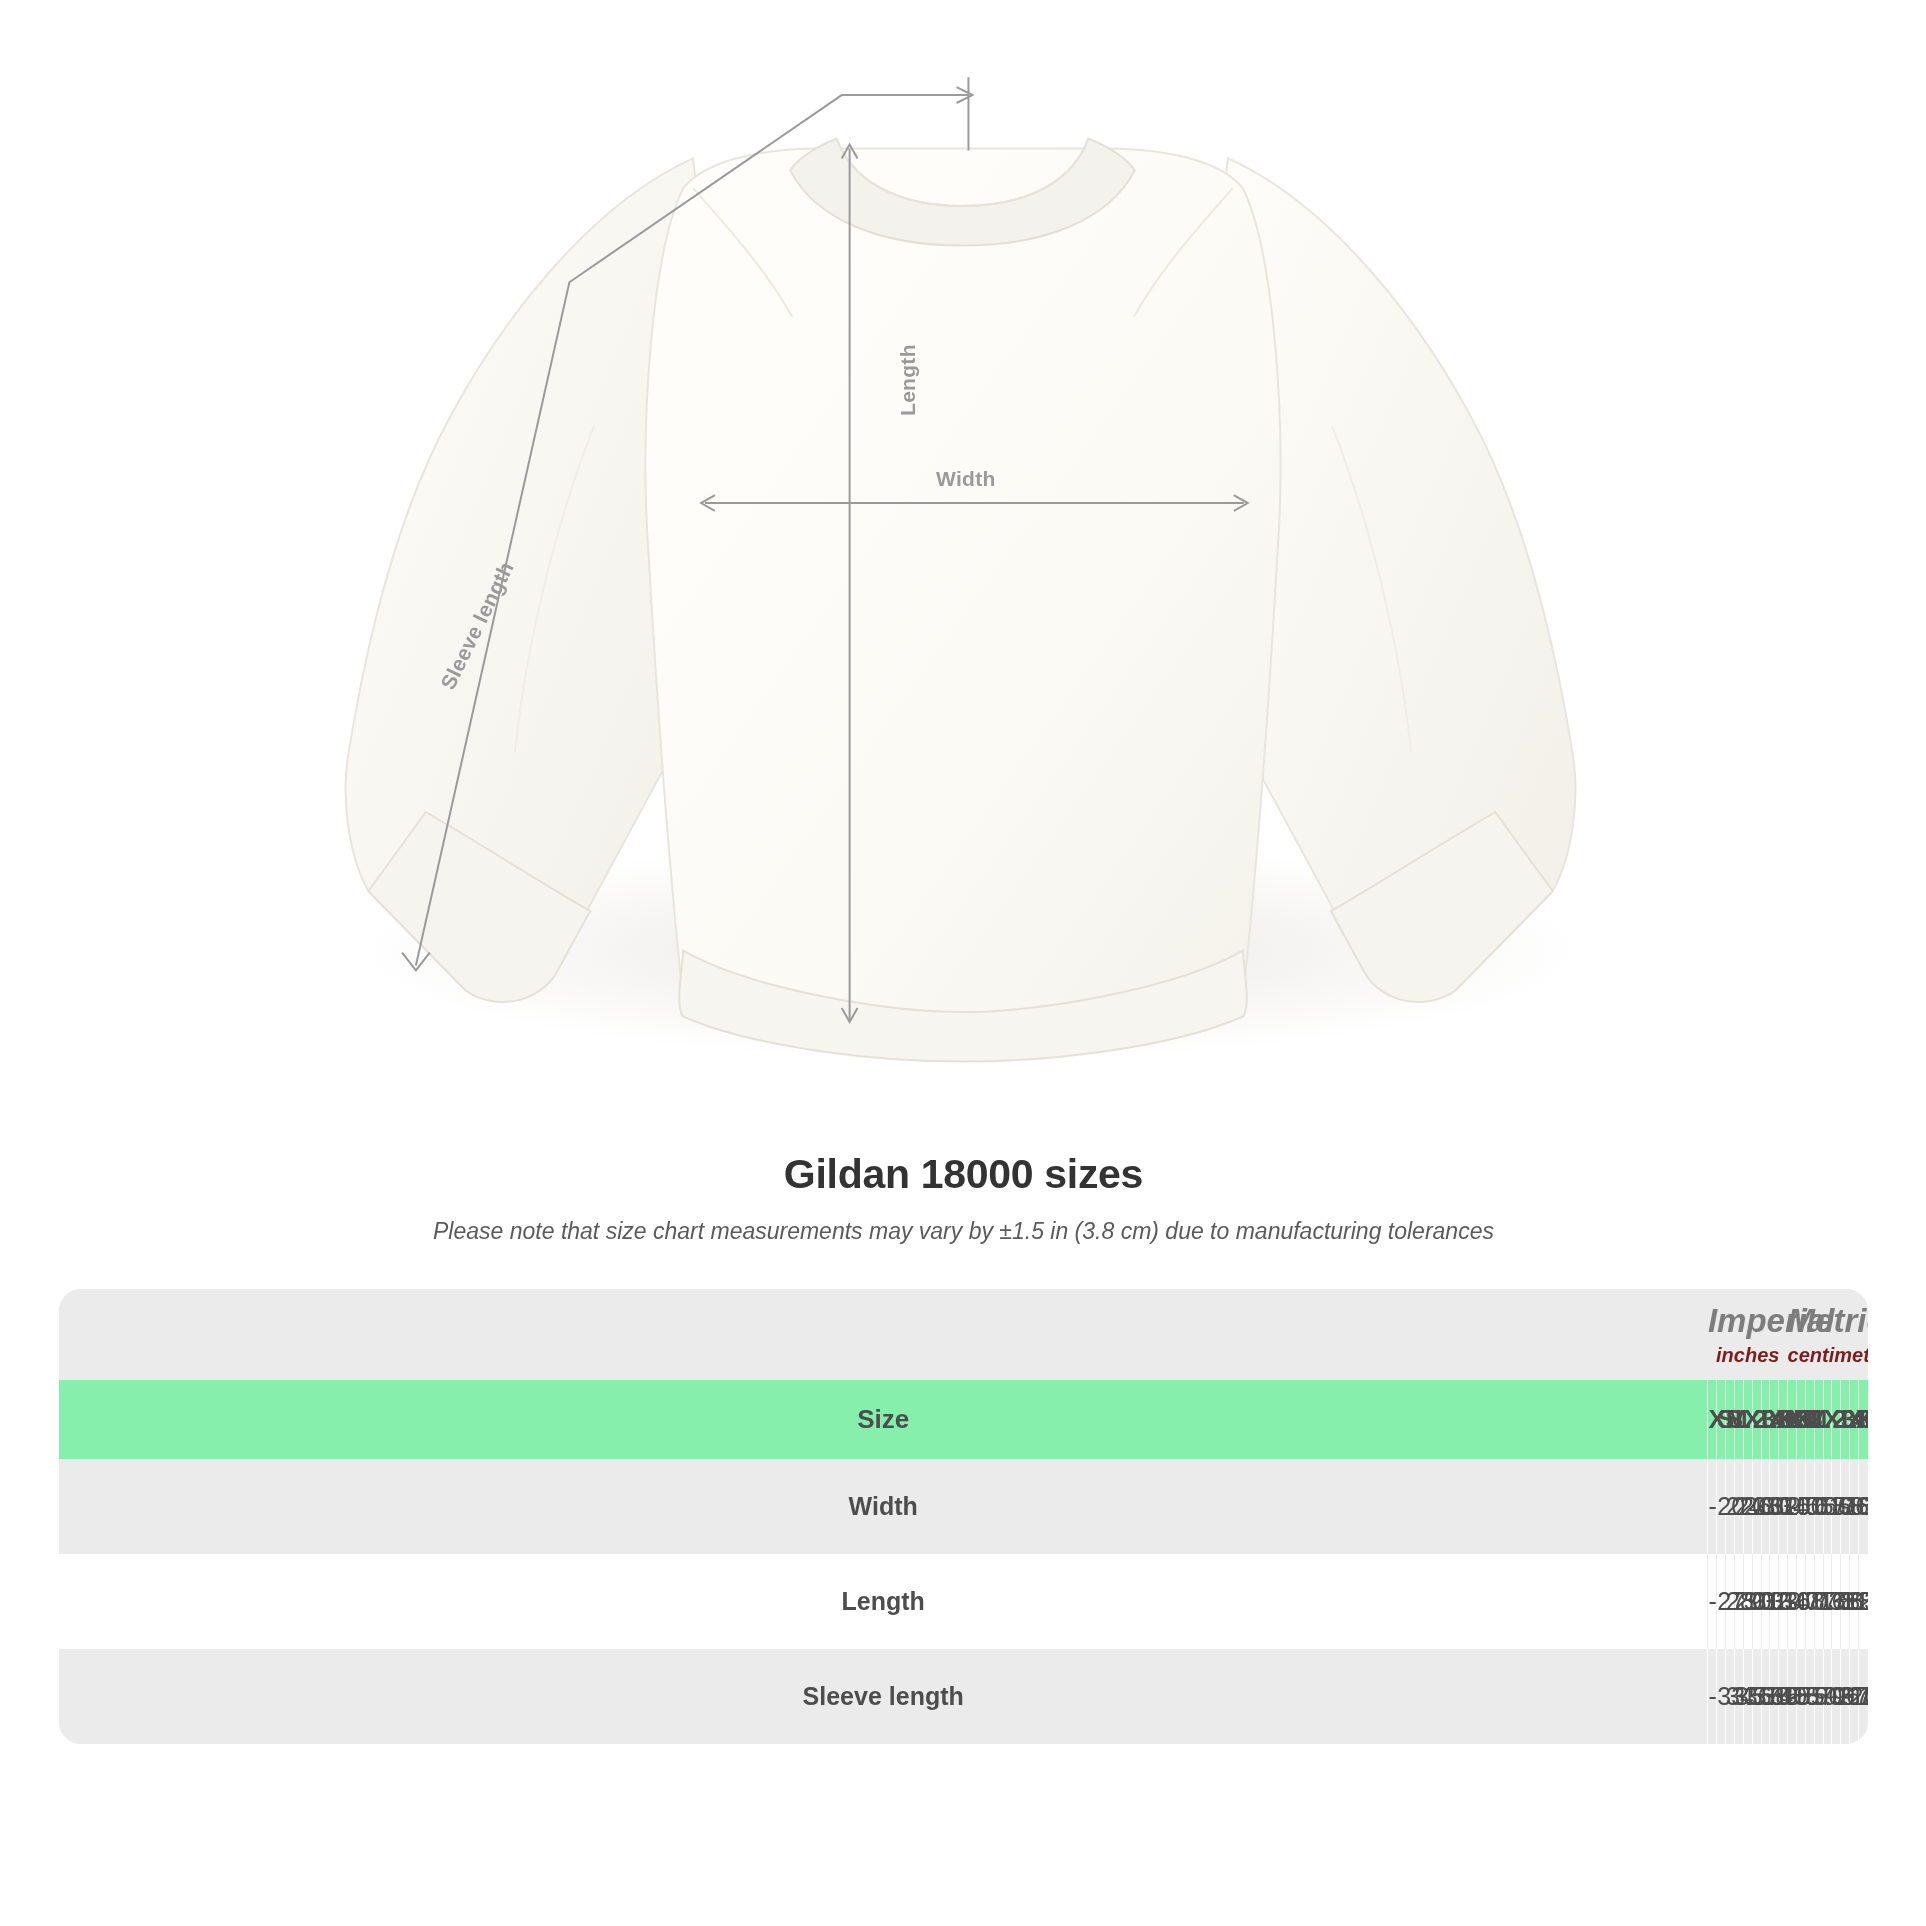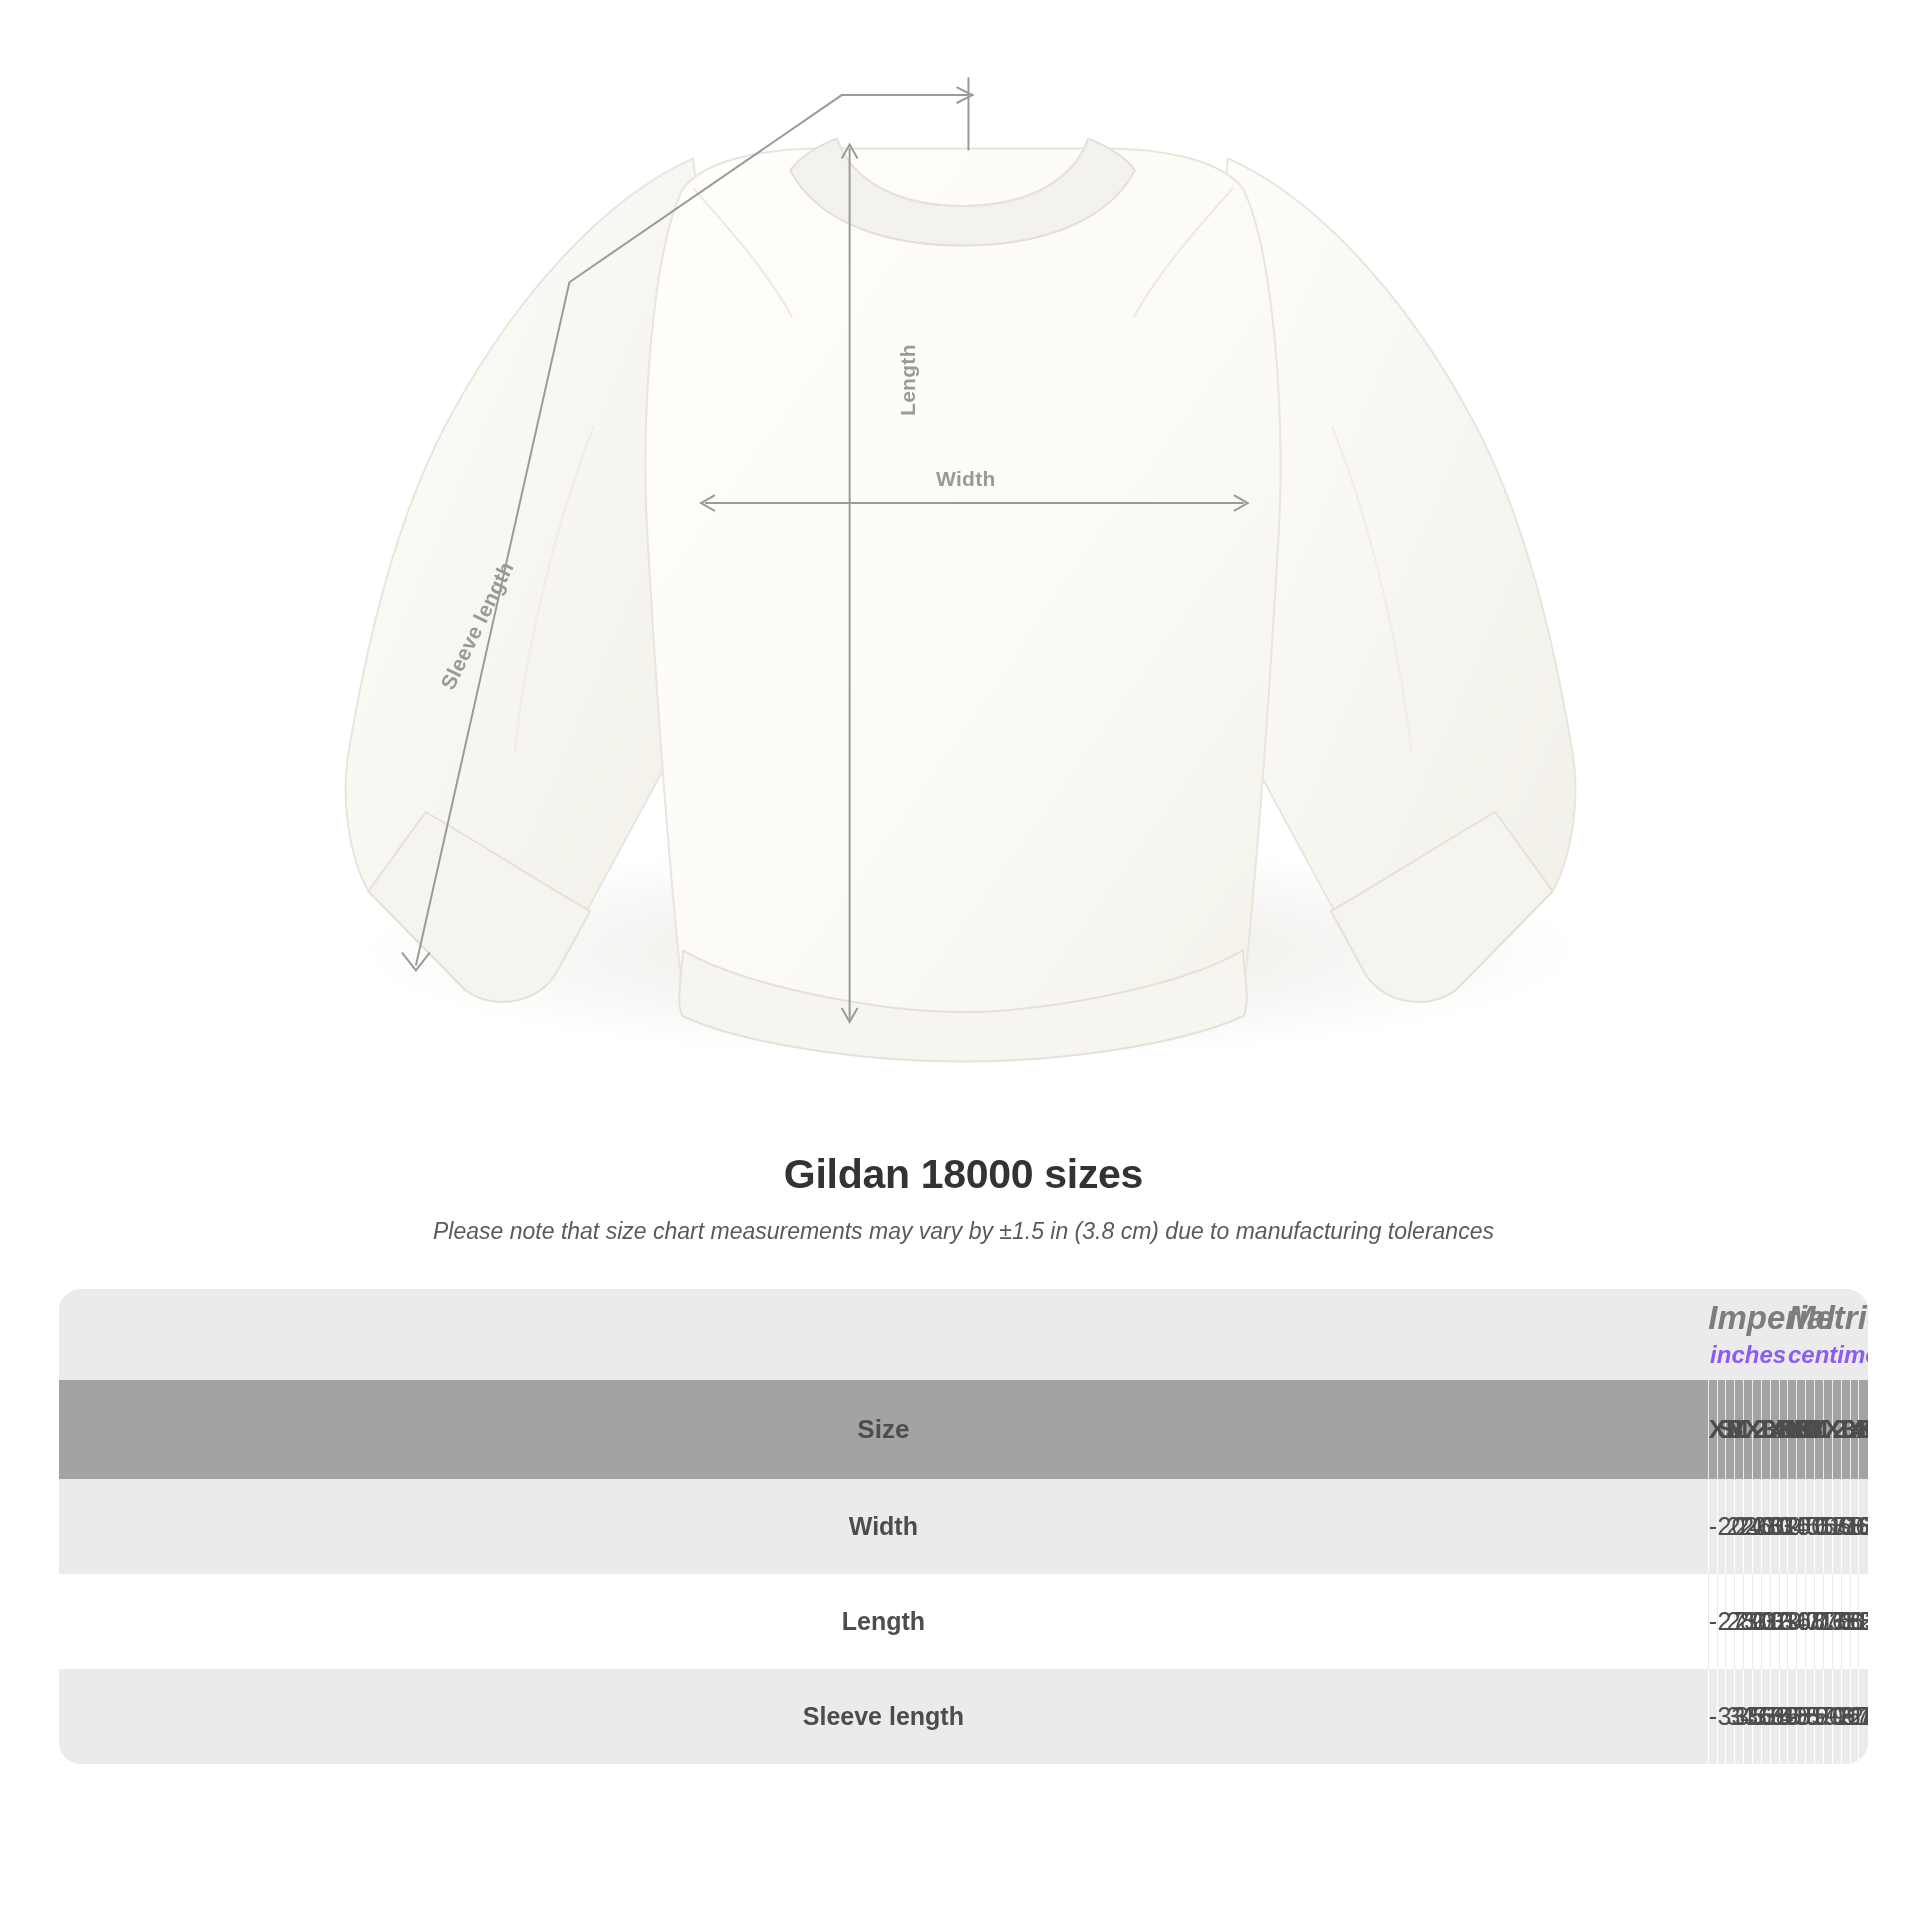--- a/index.html
+++ b/index.html
@@ -97,32 +97,32 @@
     border: none;
   }
   .unit-name {
     font-size: 33px;
     font-style: italic;
     font-weight: bold;
     color: #7d7d7d;
     line-height: 1.25;
   }
   .unit-sub {
-    font-size: 24px;
+    font-size: 20px;
     font-style: italic;
-    color: #8b5cf6;
+    color: #7f1d1d;
     line-height: 1.4;
   }
   tr.head-row th {
-    background: #a3a3a3;
+    background: #86efac;
     font-weight: bold;
     font-size: 26px;
     color: #4d4d4d;
     border-right: 1px solid #ebebeb;
-    height: 99px;
+    height: 79px;
   }
   tr.head-row th:last-child { border-right: none; }
   tr.data-row.odd td { background: #ebebeb; }
   tr.data-row.even td { background: #ffffff; }
   tr.data-row td {
     border-right: 1px solid #ffffff;
     height: 95px;
   }
   tr.data-row.even td { border-right: 1px solid #ebebeb; }
   tr.data-row td:last-child { border-right: none; }

